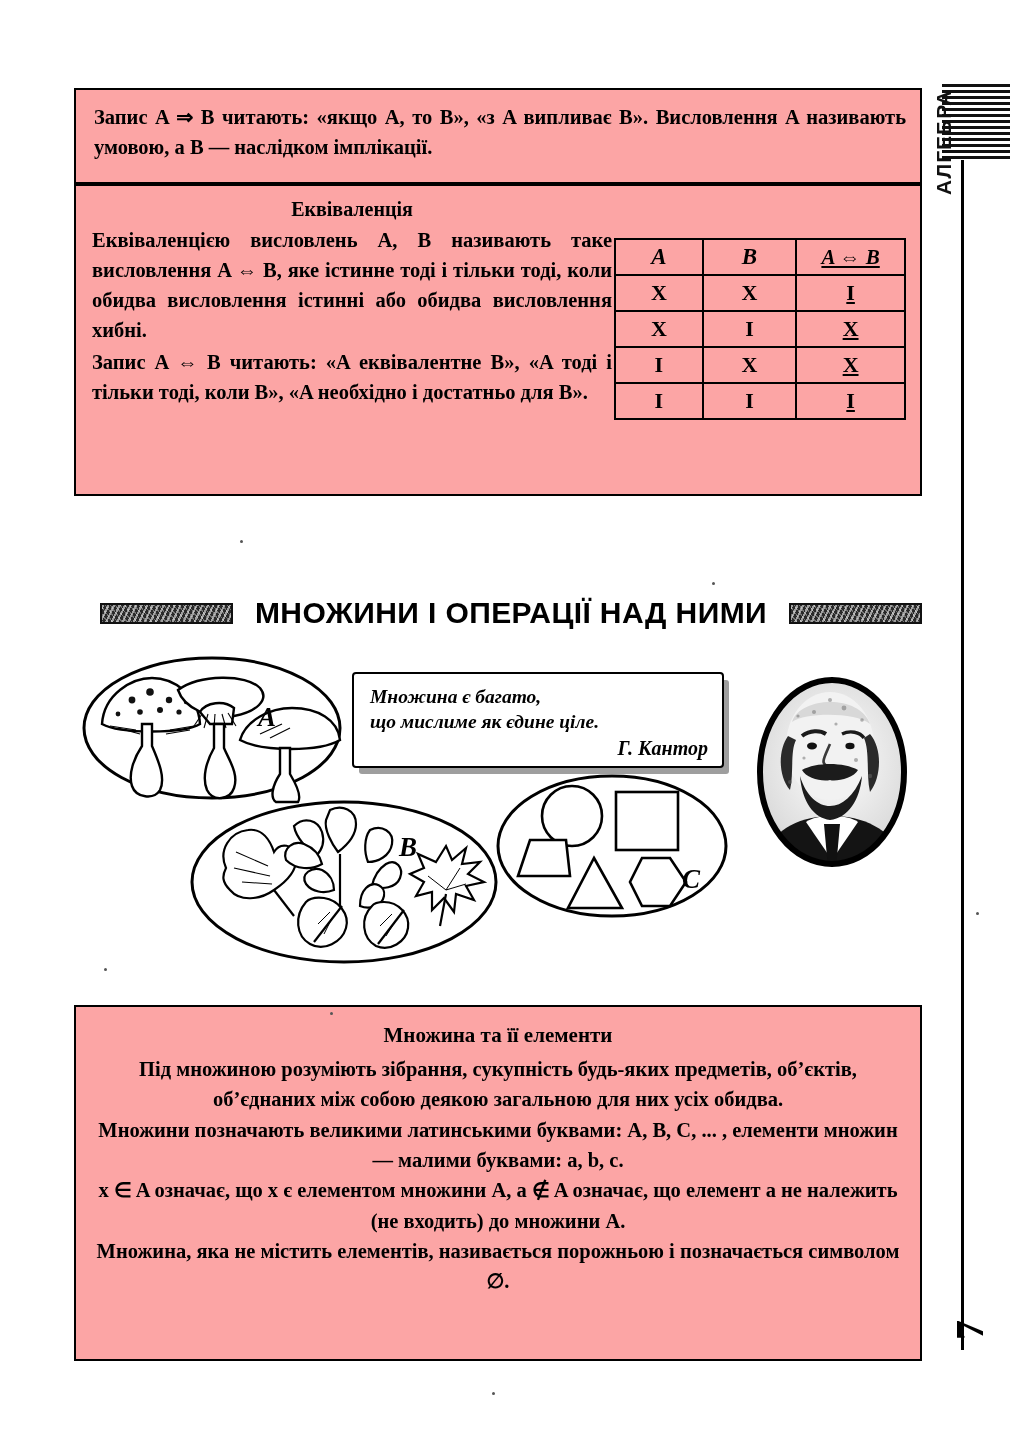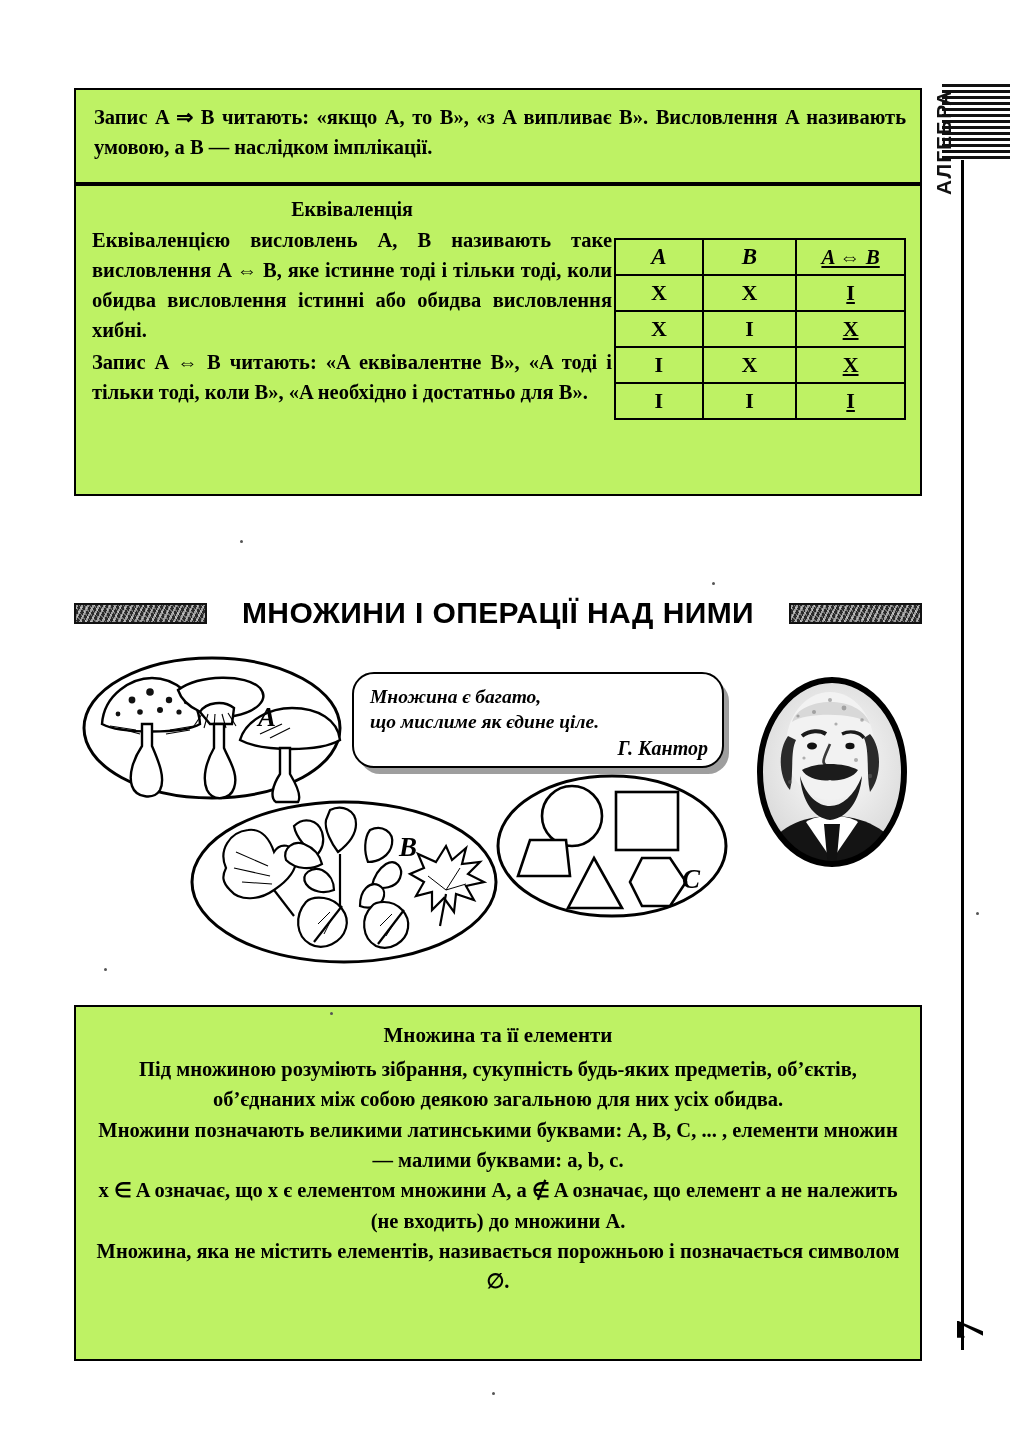--- a/index.html
+++ b/index.html
@@ -32,21 +32,21 @@
   }
   .page-number{
     position:absolute;left:946px;top:1340px;
     transform:rotate(-90deg);transform-origin:left top;
     font-family:"Liberation Serif", serif;
     font-weight:bold;font-size:40px;color:#000;
   }
 
   
   .frame{
-    position:absolute;border:2.5px solid #000;background:#bef264;box-sizing:border-box;
+    position:absolute;border:2.5px solid #000;background:#fca5a5;box-sizing:border-box;
   }
   #box-implication{left:74px;top:88px;width:848px;height:96px;}
   #box-equivalence{left:74px;top:184px;width:848px;height:312px;}
   #box-setdef{left:74px;top:1005px;width:848px;height:356px;}
 
   .body-text{
     font-family:"Liberation Serif", serif;
     font-weight:bold;
     font-size:20.5px;
     line-height:1.47;
@@ -82,21 +82,21 @@
   }
   .truth-table td.c1{width:90px;}
   .truth-table td.c2{width:96px;}
   .truth-table td.c3{width:112px;text-decoration:underline;}
   .truth-table .hdr td{font-style:italic;font-size:23px;}
   .truth-table .hdr td.c3{font-size:21px;letter-spacing:0px;}
 
   
   .section-head{
     position:absolute;left:74px;top:592px;width:848px;height:42px;
-    display:flex;align-items:center;justify-content:space-between;gap:22px;
+    display:flex;align-items:center;justify-content:flex-end;gap:22px;
   }
   .deco-bar{
     width:133px;height:21px;
     border:2px solid #111;
     background:
       repeating-linear-gradient(115deg, rgba(255,255,255,.55) 0 2px, rgba(0,0,0,0) 2px 5px),
       repeating-linear-gradient(55deg, rgba(255,255,255,.35) 0 1px, rgba(0,0,0,0) 1px 4px),
       #2a2a2a;
     box-sizing:border-box;
   }
@@ -108,21 +108,21 @@
     white-space:nowrap;
     color:#000;
   }
 
   
   .illus{position:absolute;left:74px;top:650px;width:860px;height:330px;}
   .illus svg{position:absolute;left:0;top:0;}
 
   .quote-box{
     position:absolute;left:278px;top:22px;width:372px;height:96px;
-    border:2.5px solid #000;border-radius:22px;background:#fff;
+    border:2.5px solid #000;border-radius:4px;background:#fff;
     box-shadow:6px 7px 0 -1px rgba(40,40,40,.45);
     box-sizing:border-box;
     padding:10px 14px 0 16px;
   }
   .quote-text{
     font-family:"Liberation Serif", serif;
     font-style:italic;font-weight:bold;font-size:19.5px;line-height:1.3;
   }
   .quote-author{
     font-family:"Liberation Serif", serif;

